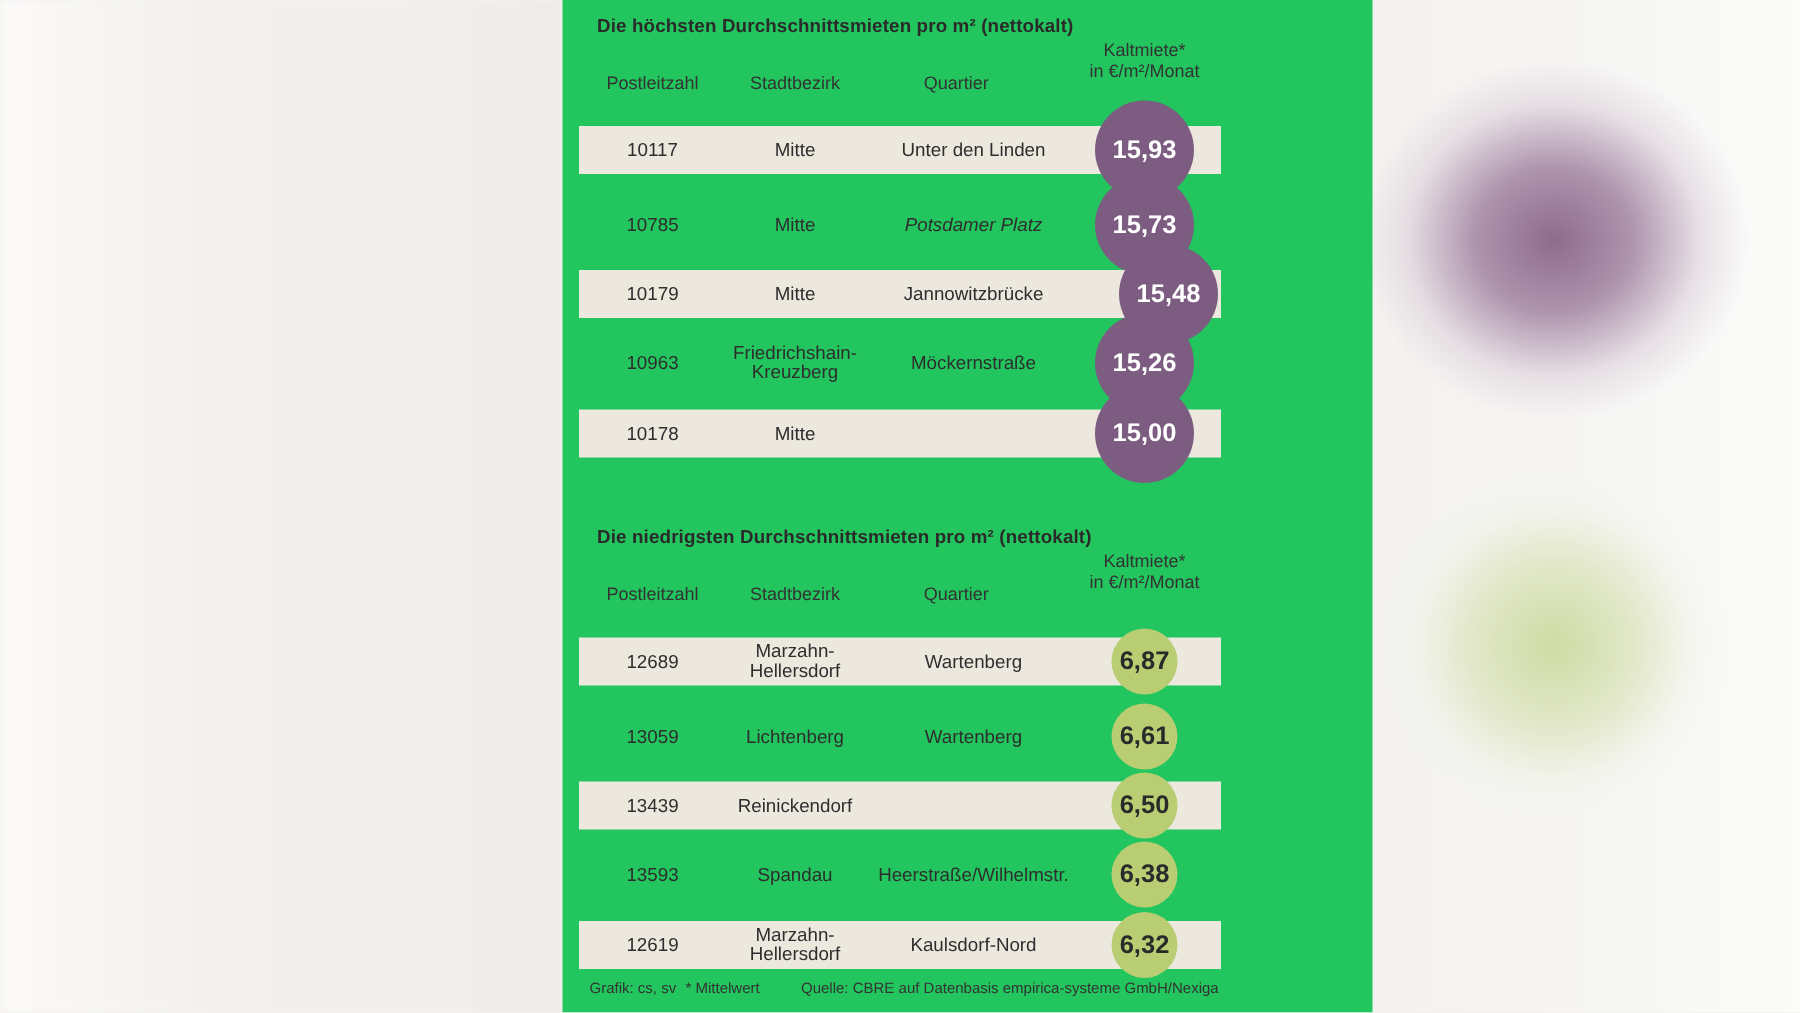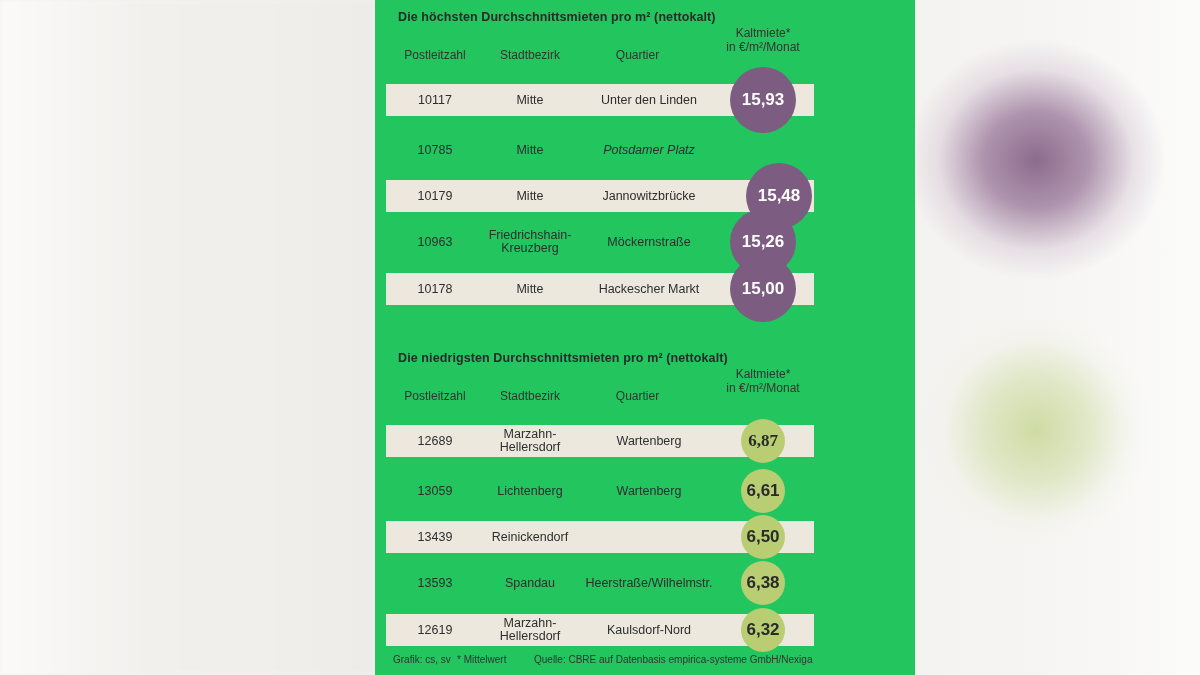--- a/index.html
+++ b/index.html
@@ -81,58 +81,58 @@
       <div class="row band" style="top: 84px; z-index: 1;">
         <div class="cell plz" style="white-space: pre-line;">10117</div>
         <div class="cell bez" style="white-space: pre-line;">Mitte</div>
         <div class="cell qua" style="white-space: pre-line;">Unter den Linden</div>
         <div class="bubble high" style="left: 344px; top: -17px; z-index: 5;">15,93</div>
       </div>
       <div class="row" style="top: 134px; z-index: 1;">
         <div class="cell plz" style="white-space: pre-line;">10785</div>
         <div class="cell bez" style="white-space: pre-line;">Mitte</div>
         <div class="cell qua" style="white-space: pre-line; font-style: italic;">Potsdamer Platz</div>
+        <div class="bubble high" style="left: 344px; top: -17px; z-index: 5;">15,73</div>
       </div>
       <div class="row band" style="top: 180px; z-index: 1;">
         <div class="cell plz" style="white-space: pre-line;">10179</div>
         <div class="cell bez" style="white-space: pre-line;">Mitte</div>
         <div class="cell qua" style="white-space: pre-line;">Jannowitzbrücke</div>
         <div class="bubble high" style="left: 360px; top: -17px; z-index: 5;">15,48</div>
       </div>
       <div class="row" style="top: 226px; z-index: 1;">
         <div class="cell plz" style="white-space: pre-line;">10963</div>
         <div class="cell bez" style="white-space: pre-line;">Friedrichshain-
 Kreuzberg</div>
         <div class="cell qua" style="white-space: pre-line;">Möckernstraße</div>
         <div class="bubble high" style="left: 344px; top: -17px; z-index: 5;">15,26</div>
       </div>
       <div class="row band" style="top: 273px; z-index: 1;">
         <div class="cell plz" style="white-space: pre-line;">10178</div>
         <div class="cell bez" style="white-space: pre-line;">Mitte</div>
-        <div class="cell qua" style="white-space: pre-line;">Hackescher Markt</div>
         <div class="bubble high" style="left: 344px; top: -17px; z-index: 5;">15,00</div>
       </div>
     </div>
 
   <div class="section-title" style="top:351px;">Die niedrigsten Durchschnittsmieten pro m² (nettokalt)</div>
   <div class="col-head h-plz" style="top:389px;">Postleitzahl</div>
   <div class="col-head h-bez" style="top:389px;">Stadtbezirk</div>
   <div class="col-head h-qua" style="top:389px;">Quartier</div>
   <div class="col-head h-kalt" style="top:367px;">
     <div>Kaltmiete*</div>
     <div>in €/m²/Monat</div>
   </div>
 
   <div id="low-rows">
       <div class="row band" style="top: 425px; z-index: 1;">
         <div class="cell plz" style="white-space: pre-line;">12689</div>
         <div class="cell bez" style="white-space: pre-line;">Marzahn-
 Hellersdorf</div>
         <div class="cell qua" style="white-space: pre-line;">Wartenberg</div>
-        <div class="bubble low" style="left: 355px; top: -6px; z-index: 5; font-family: Liberation Serif, serif;">6,87</div>
+        <div class="bubble low" style="left: 355px; top: -6px; z-index: 5;">6,87</div>
       </div>
       <div class="row" style="top: 475px; z-index: 1;">
         <div class="cell plz" style="white-space: pre-line;">13059</div>
         <div class="cell bez" style="white-space: pre-line;">Lichtenberg</div>
         <div class="cell qua" style="white-space: pre-line;">Wartenberg</div>
         <div class="bubble low" style="left: 355px; top: -6px; z-index: 5;">6,61</div>
       </div>
       <div class="row band" style="top: 521px; z-index: 1;">
         <div class="cell plz" style="white-space: pre-line;">13439</div>
         <div class="cell bez" style="white-space: pre-line;">Reinickendorf</div>

